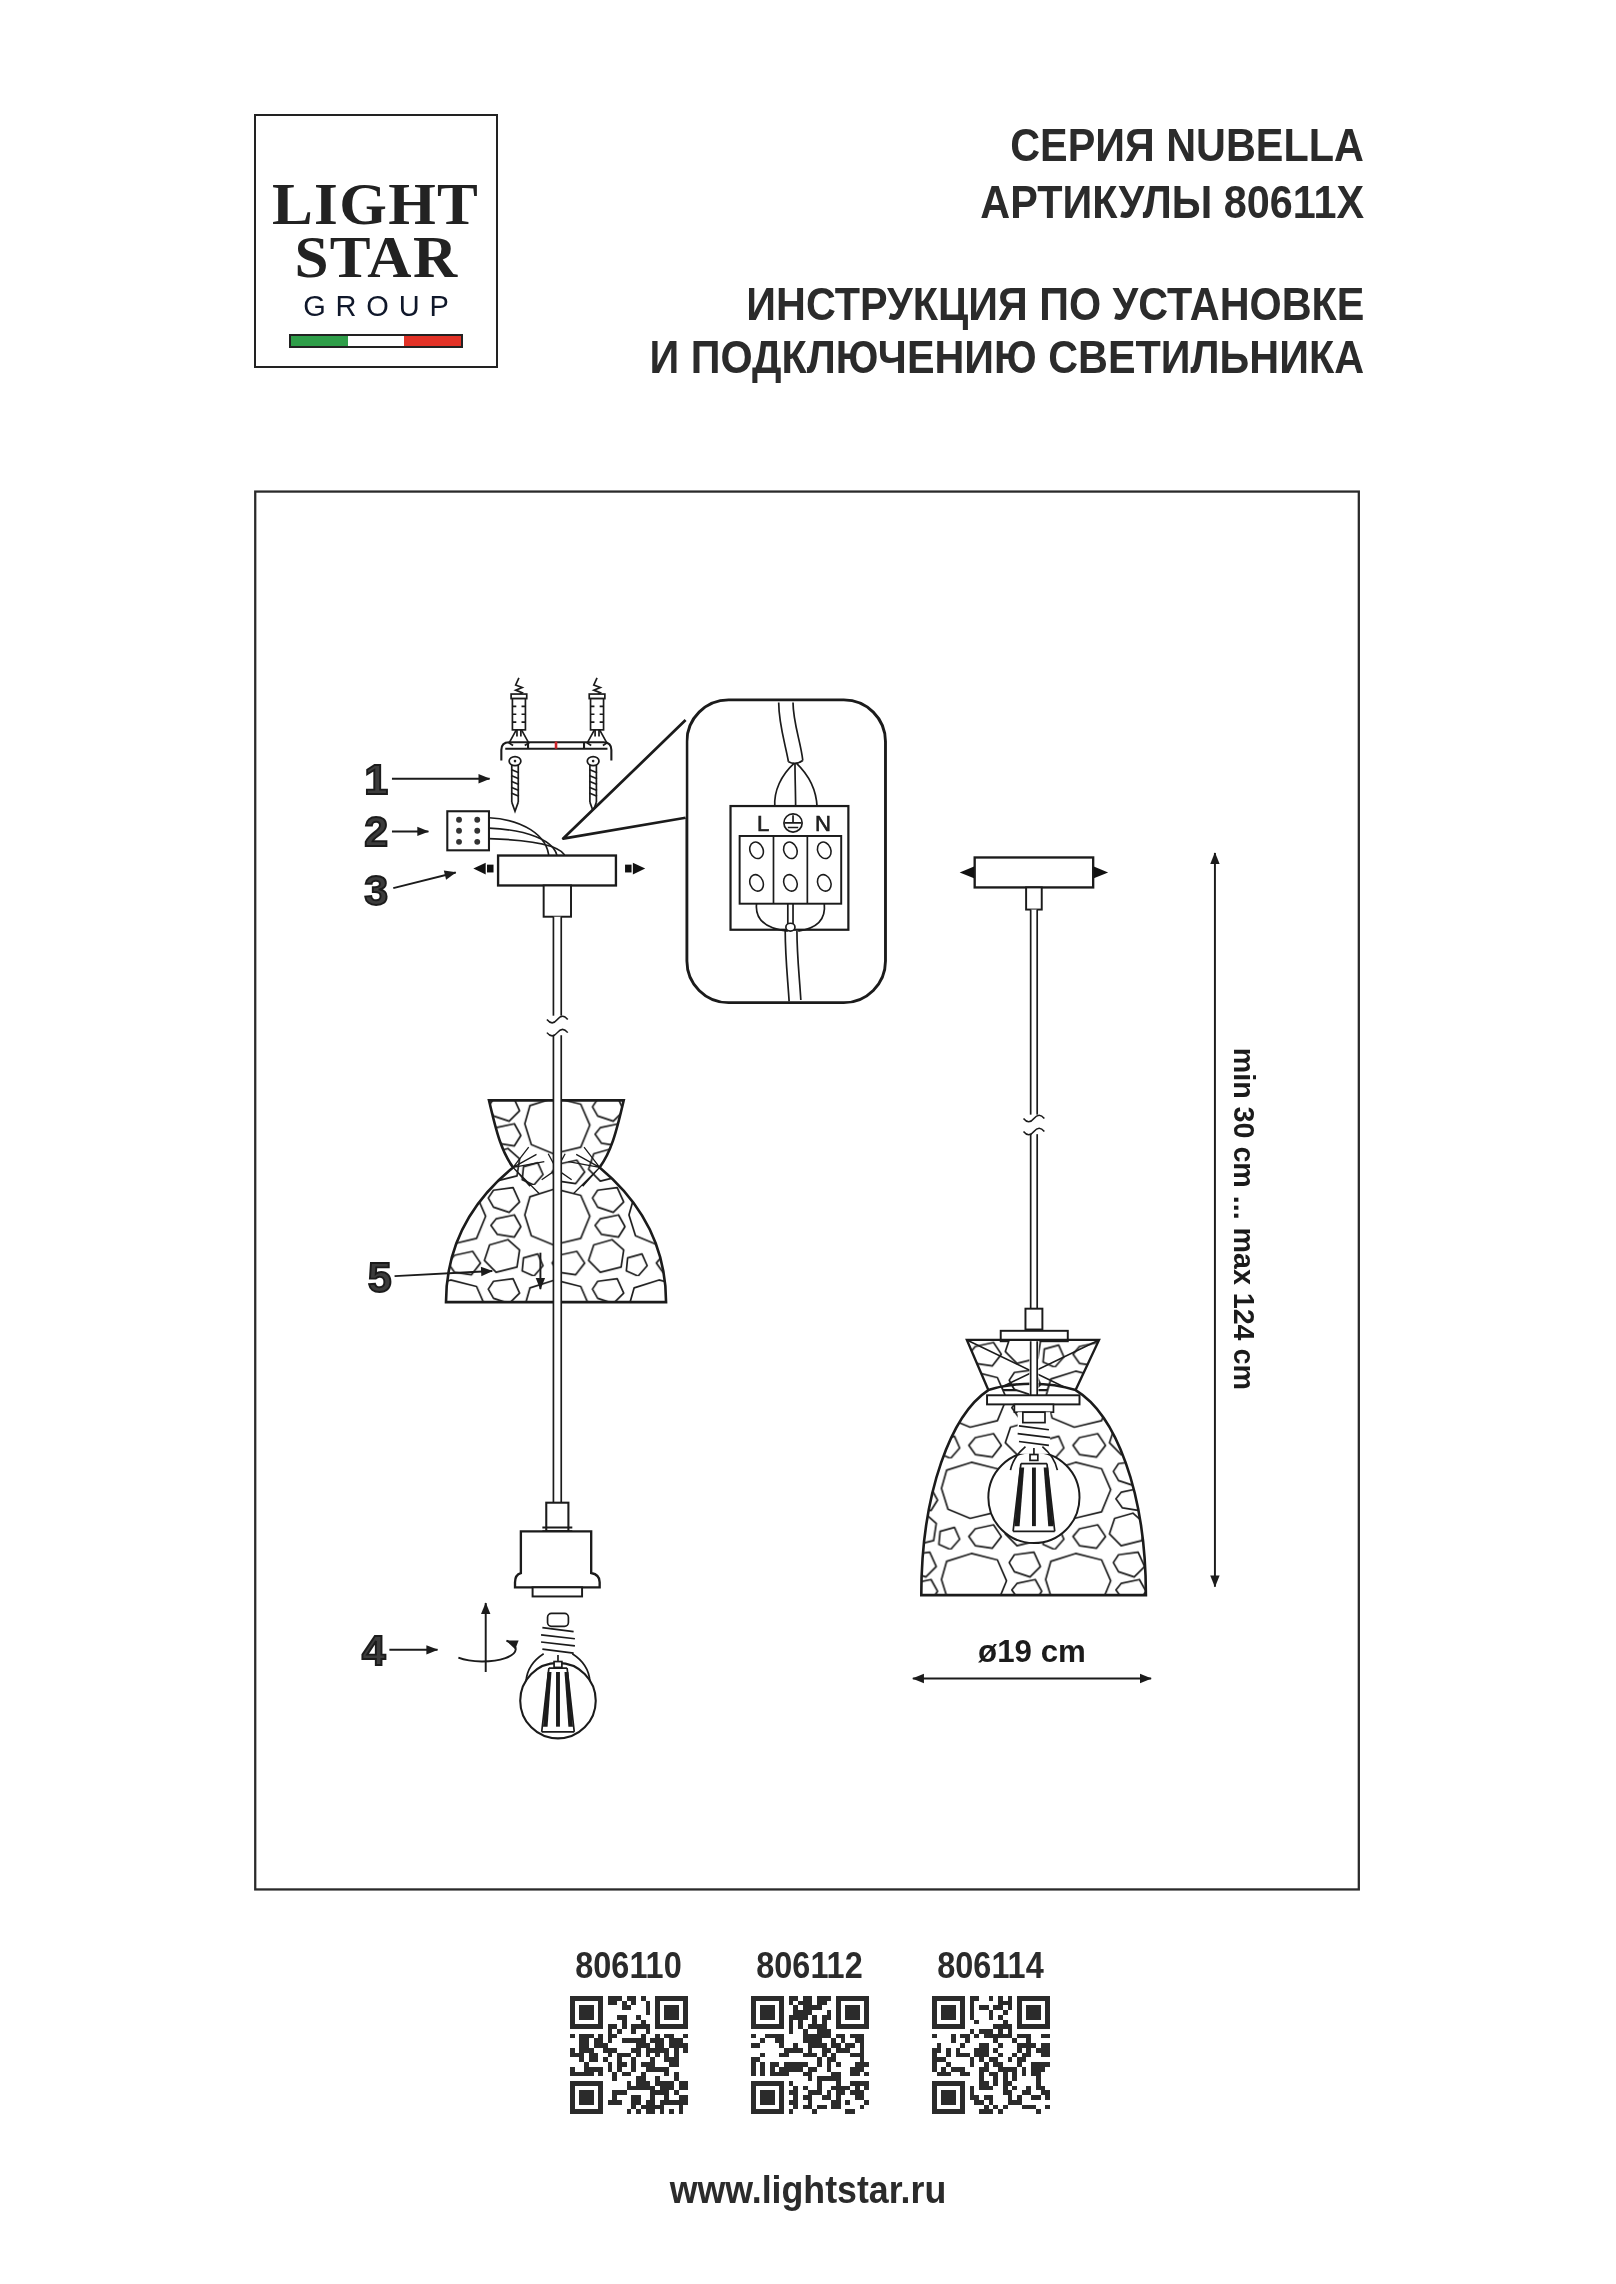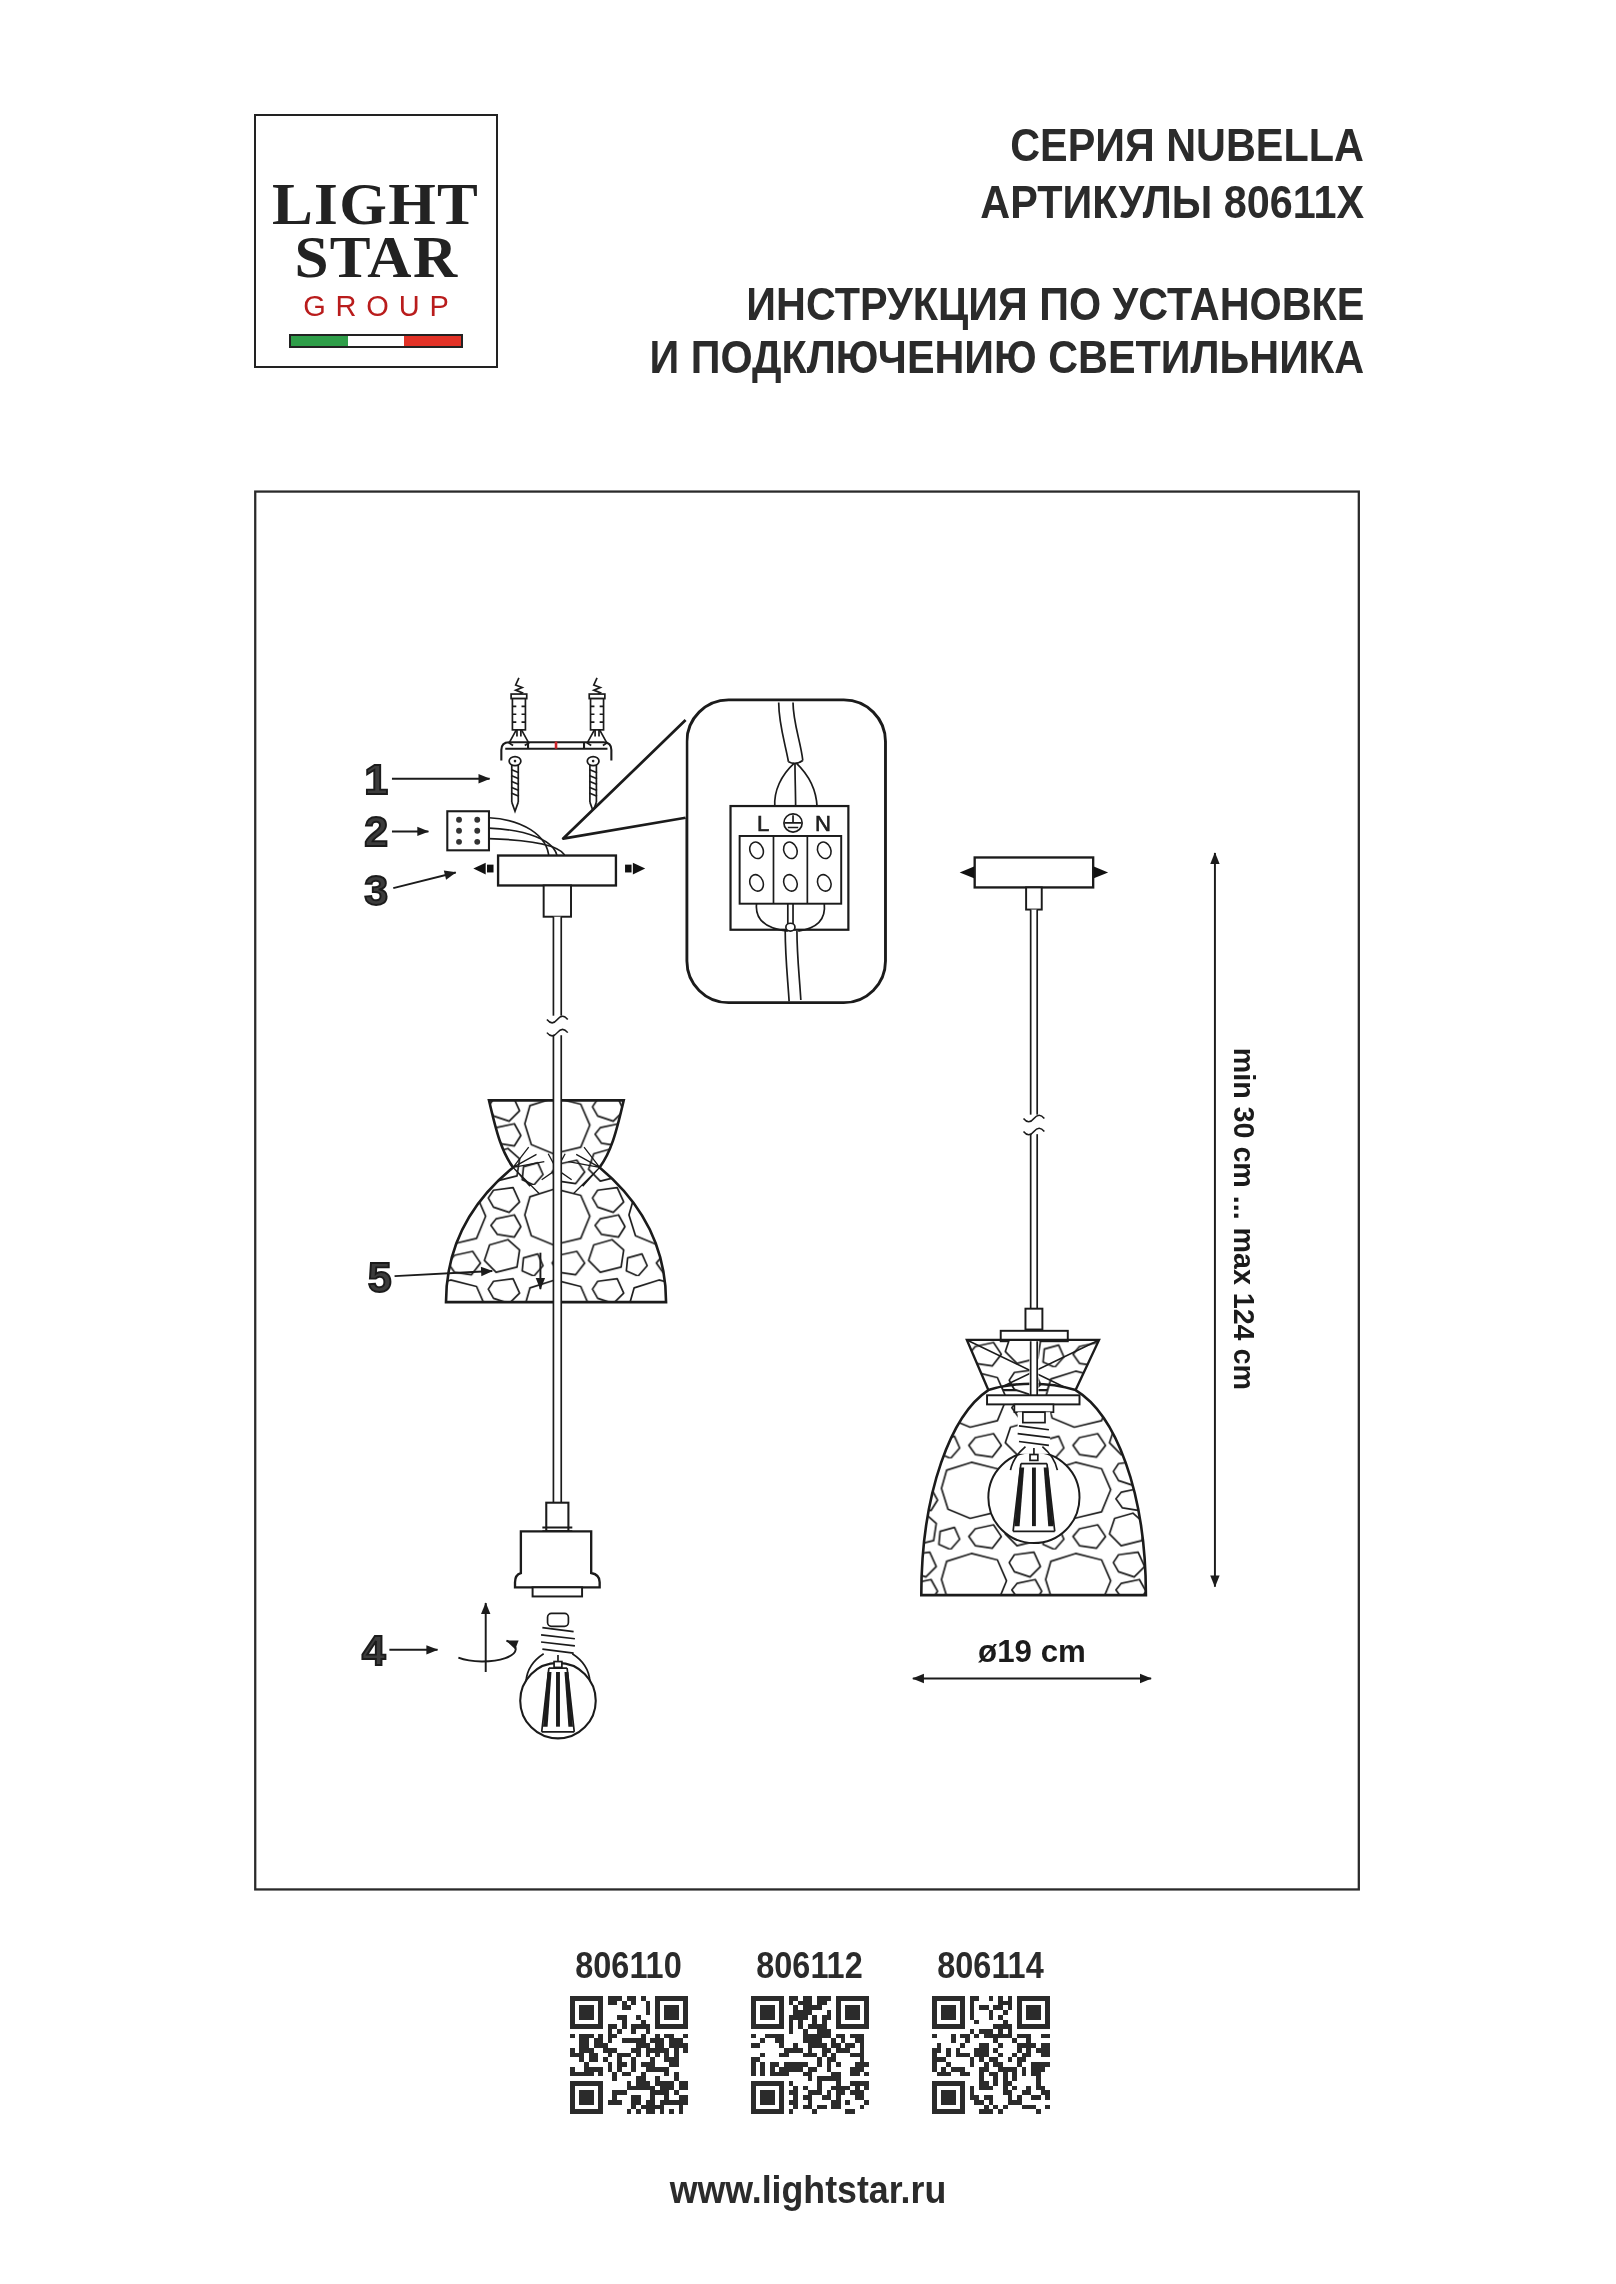--- a/index.html
+++ b/index.html
@@ -4,21 +4,21 @@
 <style>
   html,body{margin:0;padding:0;background:#888;}
   .page{position:relative;width:1616px;height:2284px;background:#ffffff;overflow:hidden;
         font-family:"Liberation Sans",sans-serif;color:#1b1b1b;}
   
   .logo{position:absolute;left:254px;top:114px;width:244px;height:254px;border:2.6px solid #222;
         box-sizing:border-box;display:flex;flex-direction:column;align-items:center;justify-content:flex-end;
         padding-bottom:18px;}
   .logo-light,.logo-star{font-family:"Liberation Serif",serif;font-weight:700;font-size:60px;line-height:.88;
         letter-spacing:1.3px;color:#222;transform:scaleX(1.02);}
-  .logo-group{font-size:29px;font-weight:400;letter-spacing:9.8px;color:#b91c1c;margin-top:6.5px;text-indent:9.8px;}
+  .logo-group{font-size:29px;font-weight:400;letter-spacing:9.8px;color:#0f172a;margin-top:6.5px;text-indent:9.8px;}
   .logo-flag{width:174px;height:14.3px;border:2px solid #222;box-sizing:border-box;display:flex;margin-top:10.4px;}
   .logo-flag span{flex:1;}
   .flag-g{background:#2f9e49;}
   .flag-w{background:#ffffff;}
   .flag-r{background:#e23227;}
   
   .header-line{position:absolute;right:252px;white-space:nowrap;font-weight:700;color:#2b2b2b;
         transform:scaleX(.88);transform-origin:right center;font-size:47px;letter-spacing:0;}
   .h-series{top:117px;}
   .h-articles{top:174px;}

